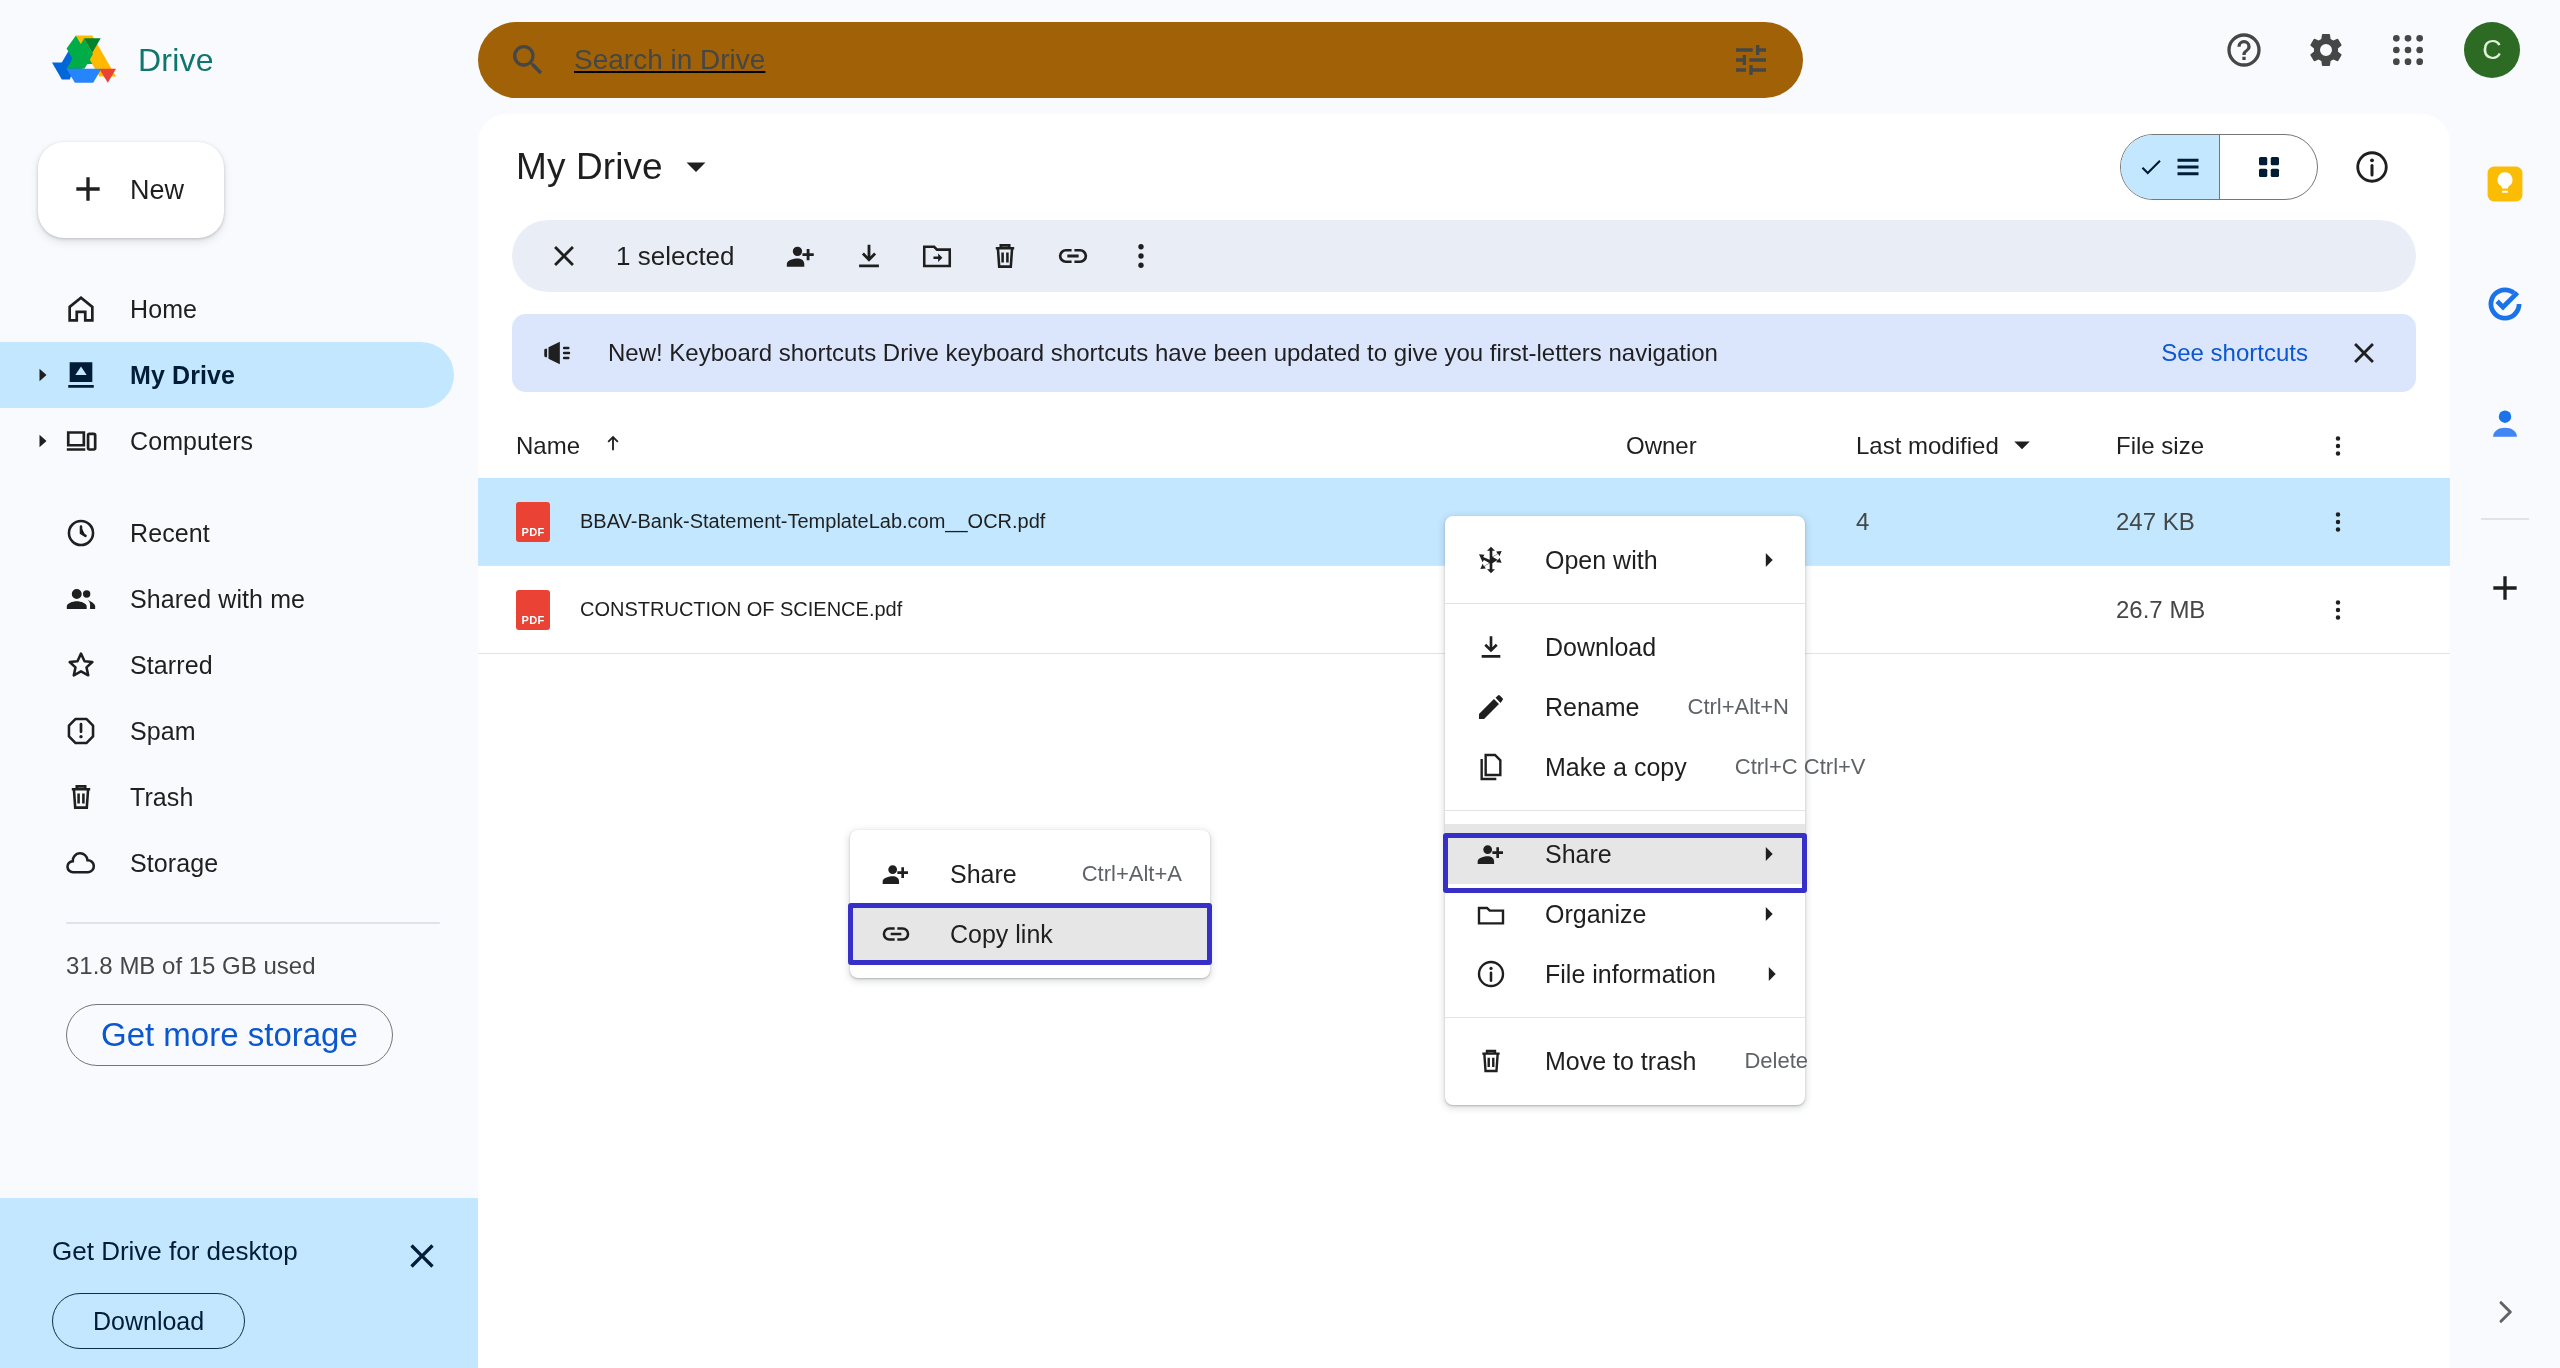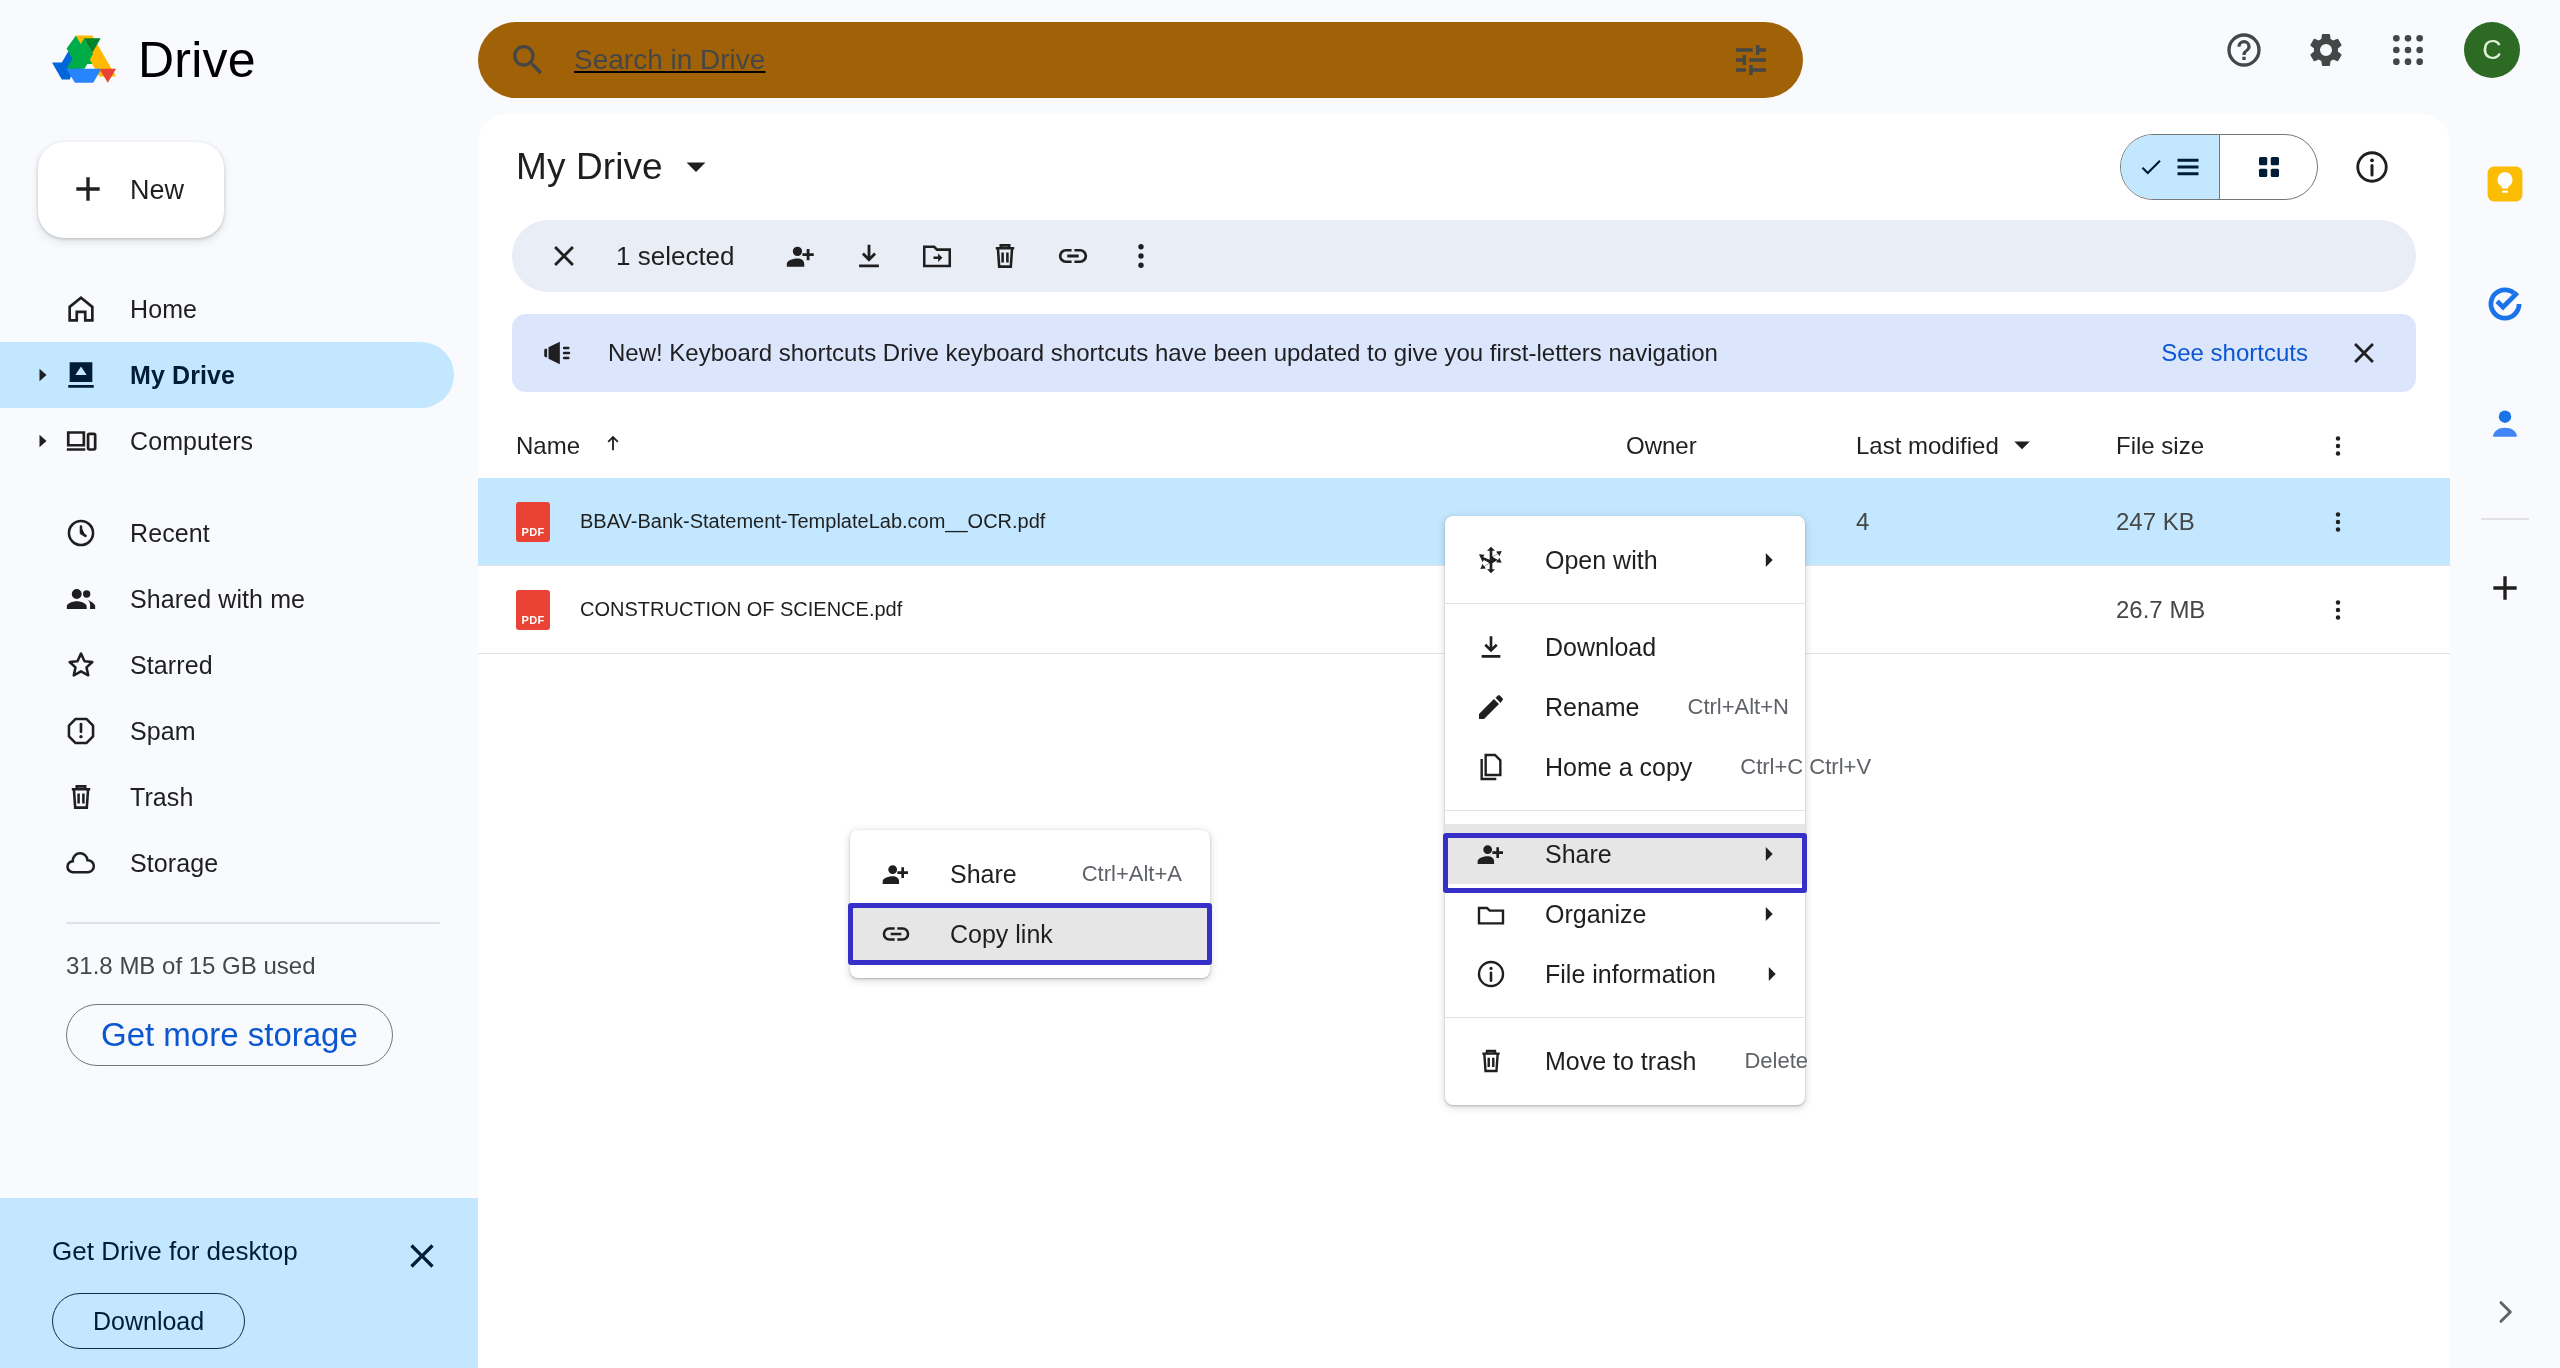--- a/index.html
+++ b/index.html
@@ -9,21 +9,21 @@
     font-family: "Liberation Sans", sans-serif;
     overflow: hidden;
     -webkit-font-smoothing: antialiased;
   }
   .app { position: relative; width: 2560px; height: 1368px; }
 
   
   .topbar { position: absolute; top: 0; left: 0; width: 2560px; height: 120px; display: flex; align-items: center; }
   .brand { display: flex; align-items: center; gap: 22px; width: 480px; padding-left: 52px; }
   .brand-logo { width: 64px; height: 57px; position: relative; }
-  .brand-name { font-size: 50px; color: #000000; letter-spacing: .2px; }
+  .brand-name { font-size: 32px; color: #0f766e; letter-spacing: .2px; }
 
   .search-wrap {
     position: absolute; left: 478px; top: 22px;
     width: 1325px; height: 76px;
     background: #a16207; border-radius: 38px;
     display: flex; align-items: center; padding: 0 28px 0 30px; text-decoration: underline;
   }
   .search-icon { width: 40px; height: 40px; flex: 0 0 40px; }
   .search-input {
     flex: 1; border: 0; outline: 0; background: transparent;
@@ -582,21 +582,21 @@
       <span class="mi-label">Rename</span>
       <span class="mi-accel">Ctrl+Alt+N</span>
     </div>
 
     <div class="menu-item">
       <span class="mi-ico">
         <svg width="32" height="32" viewBox="0 0 24 24">
             <path fill="none" stroke="#1f1f1f" stroke-width="1.8" d="M8 3h7l4 4v11H8zM5 6v15h11"></path>
           </svg>
       </span>
-      <span class="mi-label">Home a copy</span>
+      <span class="mi-label">Make a copy</span>
       <span class="mi-accel">Ctrl+C Ctrl+V</span>
     </div>
     <div class="menu-sep"></div>
 
     <div class="menu-item hl">
       <span class="mi-ico">
         <svg width="32" height="32" viewBox="0 0 24 24">
             <path fill="#1f1f1f" d="M9.5 12a3.3 3.3 0 100-6.6 3.3 3.3 0 000 6.6m0 1.7c-2.5 0-7.5 1.3-7.5 3.8V19.5h12.3V17.5c0-2.5-2.3-3.8-4.8-3.8M18 10V7h-2v3h-3v2h3v3h2v-3h3v-2z"></path>
           </svg>
       </span>

